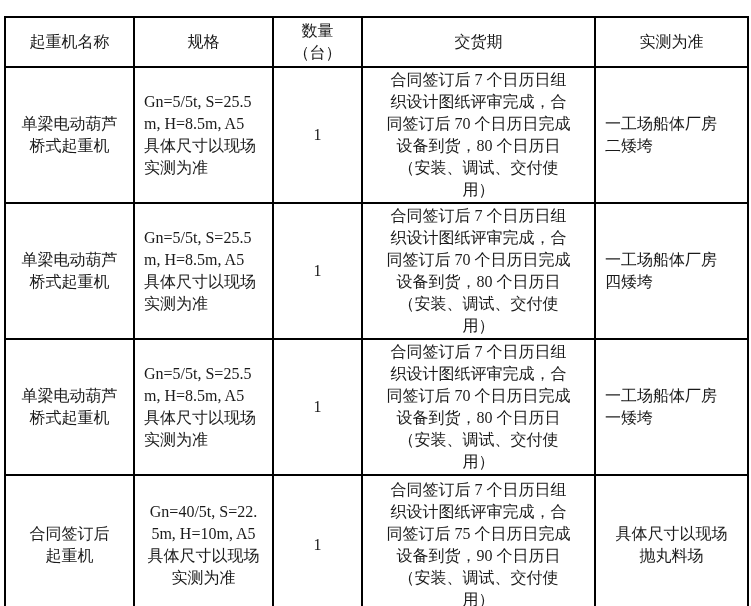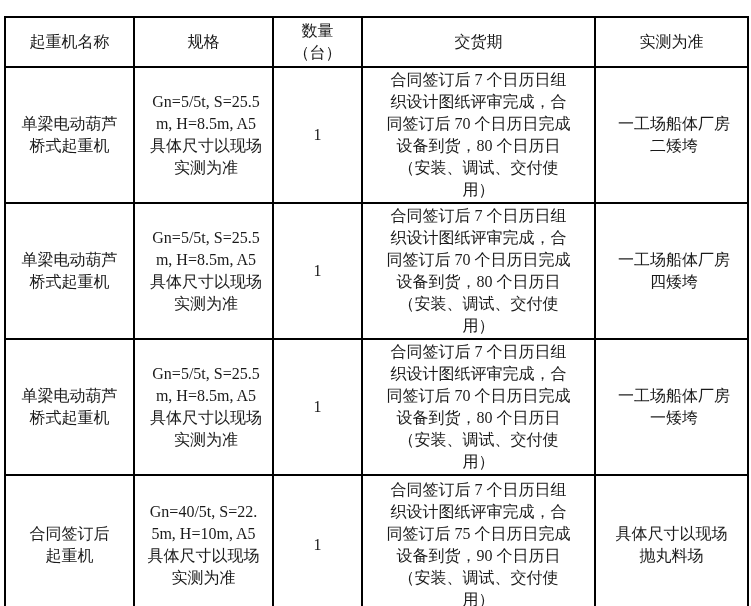--- a/index.html
+++ b/index.html
@@ -32,21 +32,21 @@
     vertical-align: middle;
     text-align: center;
     padding: 0 3px;
     white-space: pre-line;
     overflow: hidden;
   }
   .doc-table thead tr { height: 50px; }
   .doc-table tbody tr { height: 136px; }
   .doc-table tbody tr.last-row { height: 139px; }
   .doc-table td.align-left {
-    text-align: center;
+    text-align: left;
     padding-left: 9px;
     padding-right: 4px;
   }
   col.c-name     { width: 129px; }
   col.c-spec     { width: 139px; }
   col.c-qty      { width: 89px;  }
   col.c-delivery { width: 233px; }
   col.c-location { width: 153px; }
 </style>
 </head>

